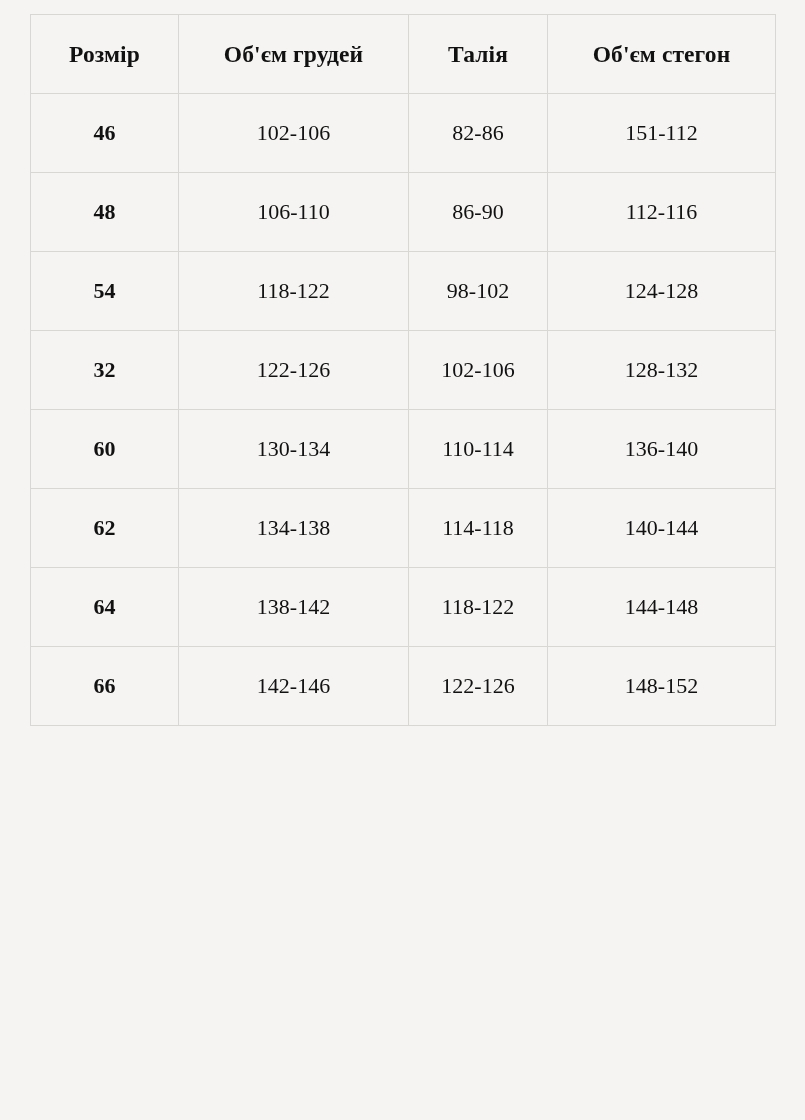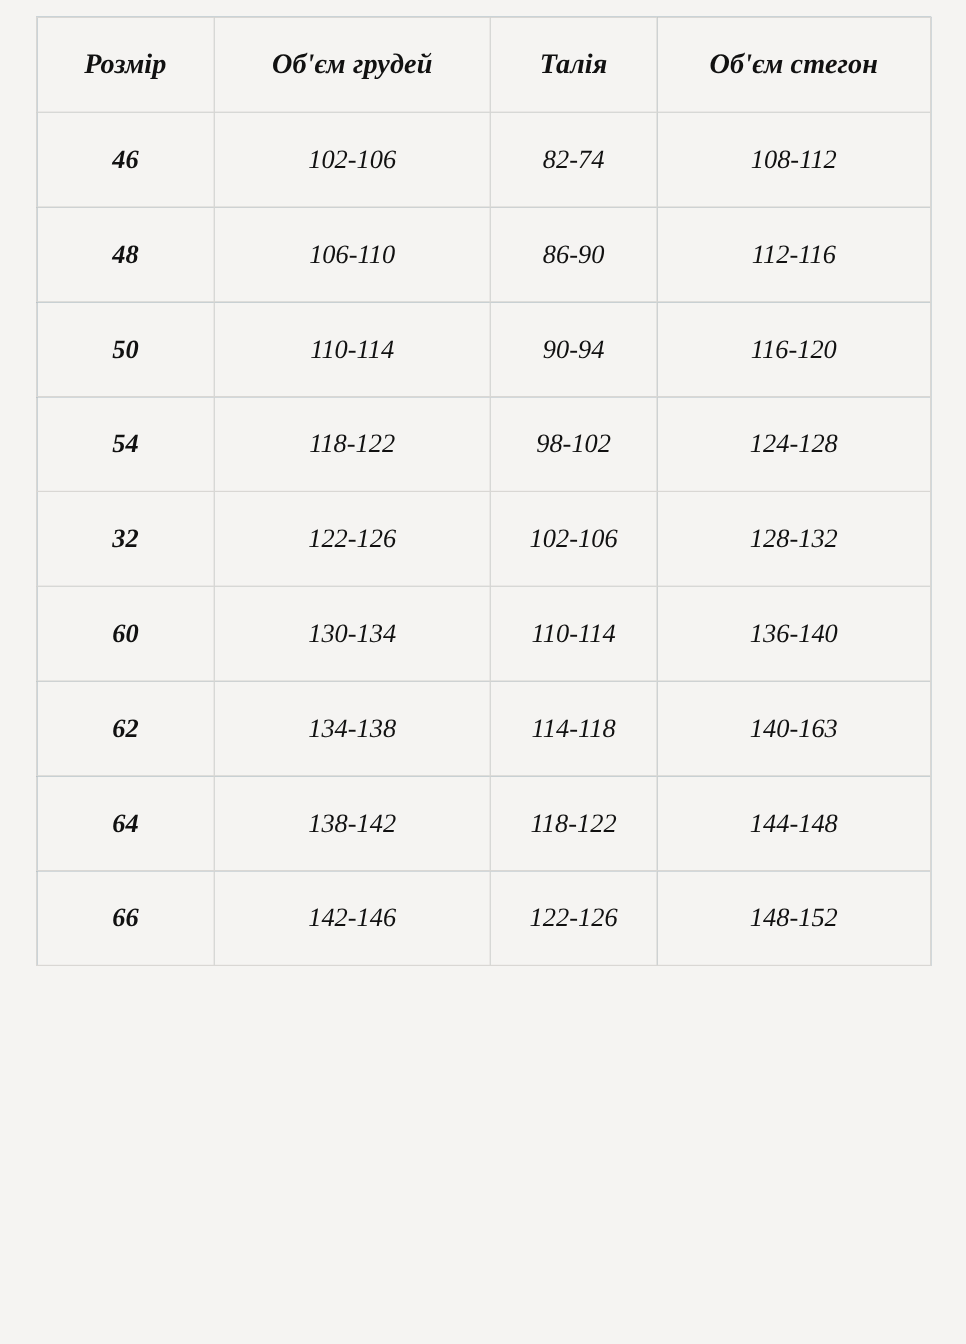--- a/index.html
+++ b/index.html
@@ -19,22 +19,21 @@
     height: 1120px;
     position: relative;
     background: #f5f4f2;
     box-sizing: border-box;
     padding: 14px 30px 0 30px;
   }
   table.size-table {
     width: 745px;
     border-collapse: collapse;
     table-layout: fixed;
-    background: #0c4a6e;
-    font-style: italic;
+    background: #fde047;
   }
   table.size-table col.c0 { width: 148px; }
   table.size-table col.c1 { width: 230px; }
   table.size-table col.c2 { width: 139px; }
   table.size-table col.c3 { width: 228px; }
 
   table.size-table th,
   table.size-table td {
     border: 1px solid #d9d7d4;
     text-align: center;
@@ -76,34 +75,28 @@
         <th>Розмір</th>
         <th>Об'єм грудей</th>
         <th>Талія</th>
         <th>Об'єм стегон</th>
       </tr>
     </thead>
     <tbody>
       <tr>
         <td class="size-cell">46</td>
         <td>102-106</td>
-        <td>82-74</td>
-        <td>108-112</td>
+        <td>82-86</td>
+        <td>151-112</td>
       </tr>
       <tr>
         <td class="size-cell">48</td>
         <td>106-110</td>
         <td>86-90</td>
         <td>112-116</td>
-      </tr>
-      <tr>
-        <td class="size-cell">50</td>
-        <td>110-114</td>
-        <td>90-94</td>
-        <td>116-120</td>
       </tr>
       <tr>
         <td class="size-cell">54</td>
         <td>118-122</td>
         <td>98-102</td>
         <td>124-128</td>
       </tr>
       <tr>
         <td class="size-cell">32</td>
         <td>122-126</td>
@@ -113,21 +106,21 @@
       <tr>
         <td class="size-cell">60</td>
         <td>130-134</td>
         <td>110-114</td>
         <td>136-140</td>
       </tr>
       <tr>
         <td class="size-cell">62</td>
         <td>134-138</td>
         <td>114-118</td>
-        <td>140-163</td>
+        <td>140-144</td>
       </tr>
       <tr>
         <td class="size-cell">64</td>
         <td>138-142</td>
         <td>118-122</td>
         <td>144-148</td>
       </tr>
       <tr>
         <td class="size-cell">66</td>
         <td>142-146</td>

